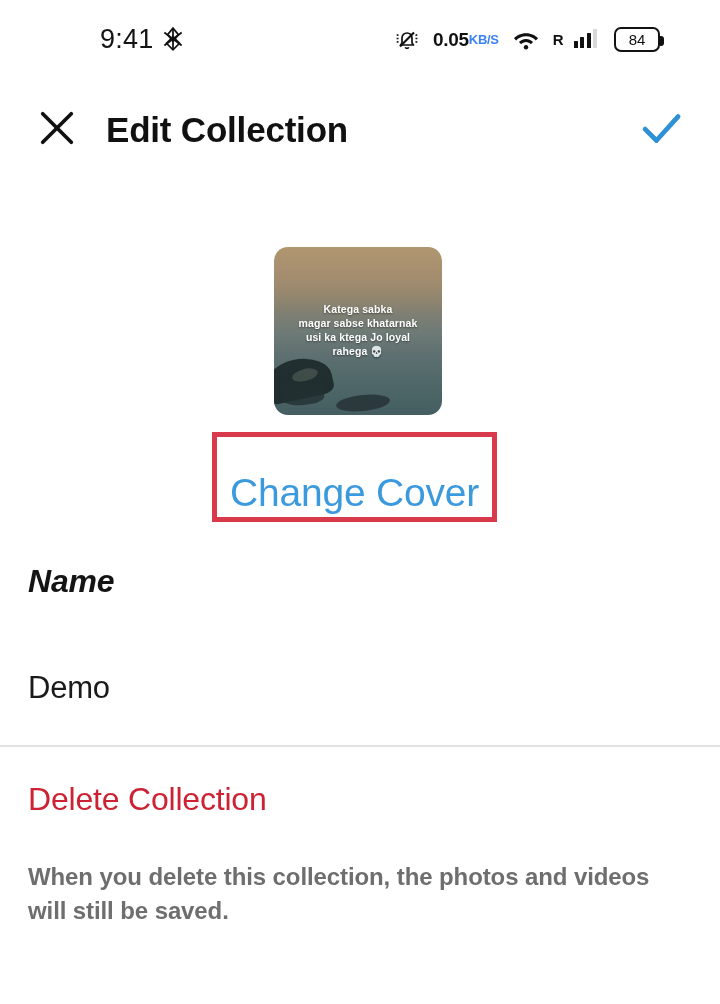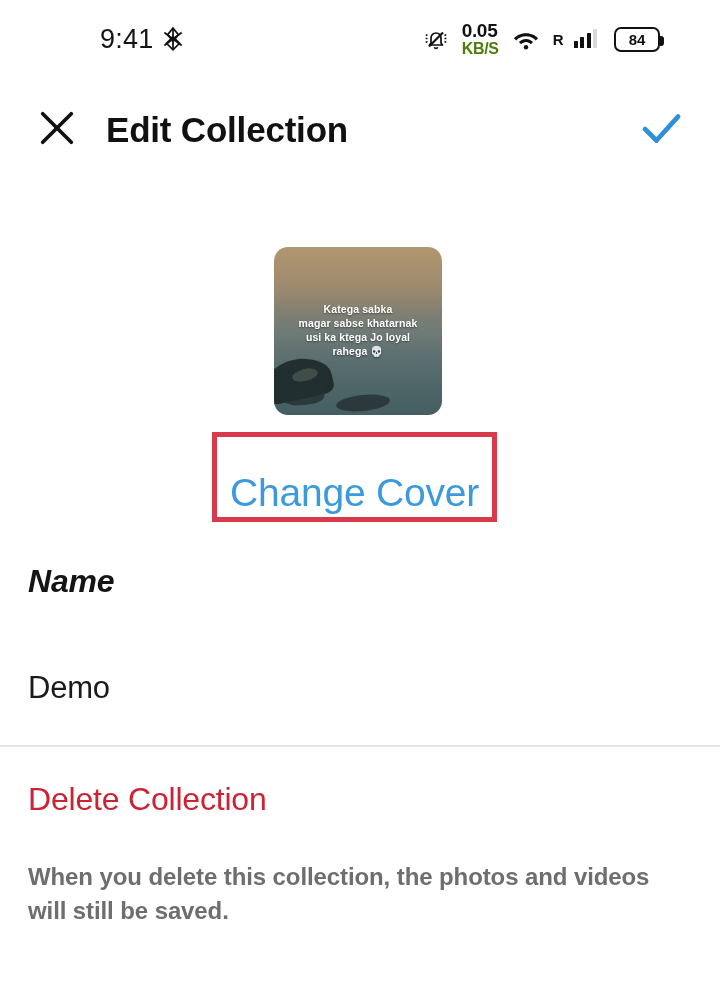--- a/index.html
+++ b/index.html
@@ -17,44 +17,44 @@
     position:absolute; top:0; left:0; width:720px; height:78px;
     display:flex; align-items:center; justify-content:space-between;
     padding:0 28px 0 0;
   }
   .sb-left { display:flex; align-items:center; gap:7px; padding-left:100px; }
   .sb-time { font-size:27px; font-weight:400; color:#141414; letter-spacing:0.2px; }
   .sb-icon-dnd { width:26px; height:26px; display:block; }
   .sb-right { display:flex; align-items:center; gap:9px; padding-right:32px; }
   .sb-bell { width:30px; height:26px; display:block; }
   .sb-speed {
-    display:flex; flex-direction:column; 
+    display:flex; flex-direction:row; align-items:center;
     line-height:1; margin-left:2px; margin-right:3px;
   }
   .sb-speed-num { font-size:19px; font-weight:700; color:#111; letter-spacing:-0.3px; }
-  .sb-speed-unit { font-size:16px; font-weight:700; color:#4d7c0f; margin-top:1px; letter-spacing:-0.3px; }
+  .sb-speed-unit { font-size:13px; font-weight:700; color:#3b82f6; margin-top:1px; letter-spacing:-0.3px; }
   .sb-wifi { width:30px; height:26px; display:block; }
   .sb-roam { font-size:15px; font-weight:700; color:#111; margin-left:3px; }
   .sb-bars { display:flex; align-items:flex-end; gap:2.5px; height:18px; margin-left:1px; }
   .sb-bars i { display:block; width:4px; background:#111; border-radius:0.5px; }
   .sb-bars i:nth-child(1){ height:7px; }
   .sb-bars i:nth-child(2){ height:11px; }
   .sb-bars i:nth-child(3){ height:15px; }
   .sb-bars i:nth-child(4){ height:19px; background:#d9d9d9; }
   .sb-batt {
     position:relative; width:46px; height:25px;
     border:2.5px solid #111; border-radius:7px;
     display:flex; align-items:center; justify-content:center;
     margin-left:8px;
   }
   .sb-batt::after {
     content:""; position:absolute; right:-6px; top:7px;
     width:4px; height:10px; background:#111; border-radius:0 3px 3px 0;
   }
-  .sb-batt span { font-size:15px; font-weight:700; color:#111; line-height:1; }
+  .sb-batt span { font-size:15px; font-weight:400; color:#111; line-height:1; }
 
   
   .app-header {
     position:absolute; top:78px; left:0; width:720px; height:104px;
     display:flex; align-items:center;
   }
   .close-btn {
     width:70px; height:70px; margin-left:22px;
     display:flex; align-items:center; justify-content:center;
     cursor:pointer;

